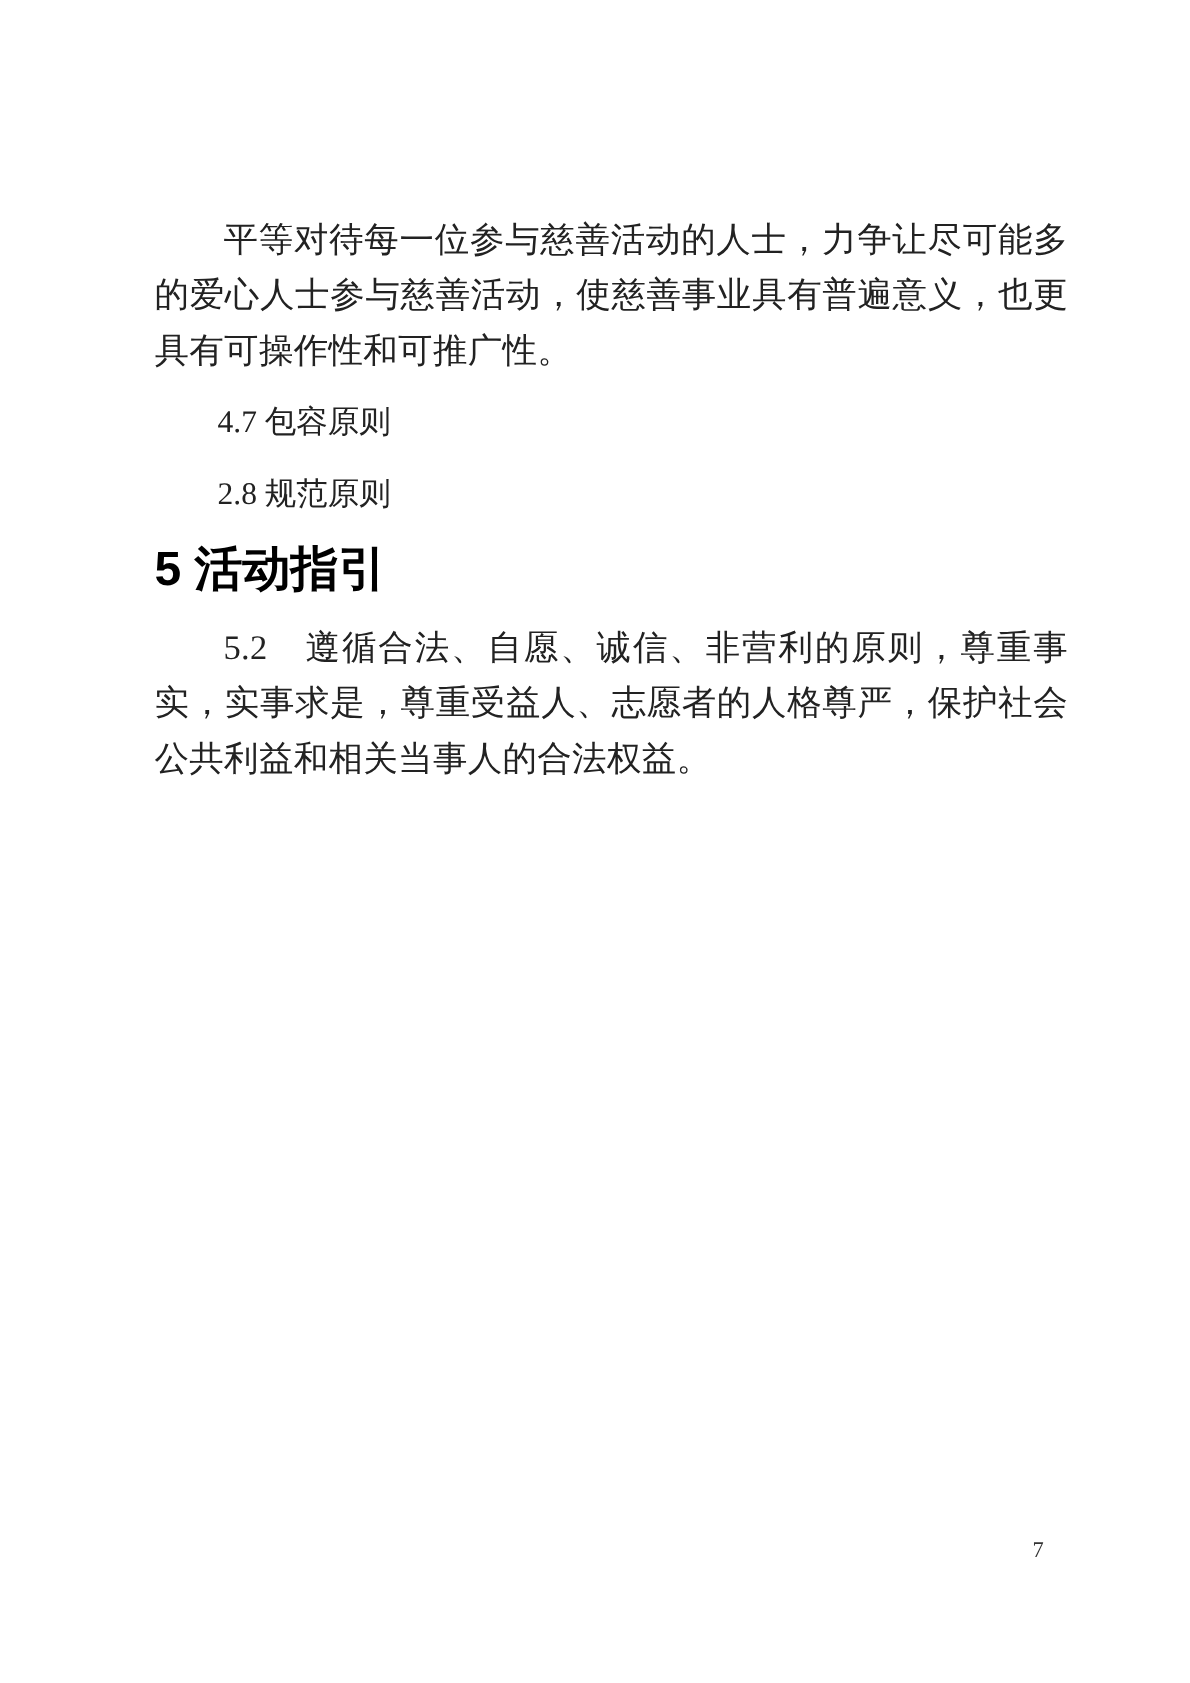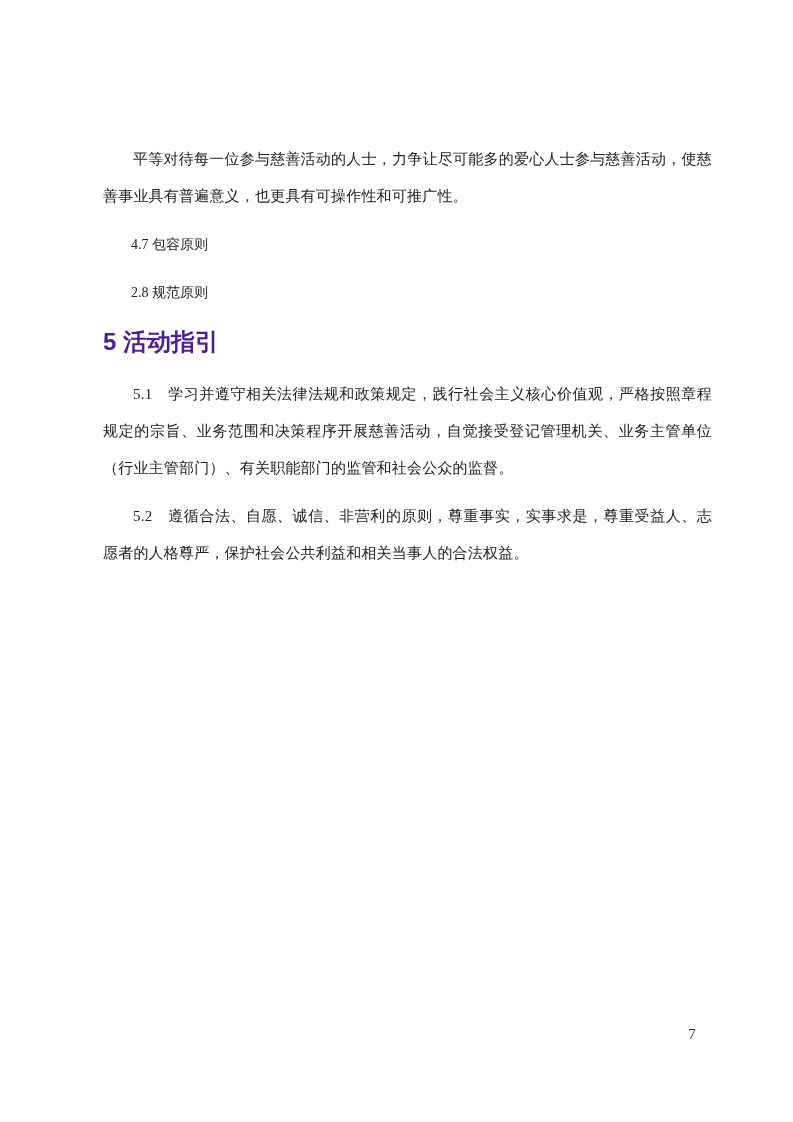--- a/index.html
+++ b/index.html
@@ -17,40 +17,40 @@
     font-family: "Liberation Serif", serif;
   }
   .doc {
     position: absolute;
     left: 103px;
     top: 141px;
     width: 609px;
     color: #222222;
   }
   .para {
-    font-size: 15px;
+    font-size: 23px;
     line-height: 37px;
     text-align: justify;
     text-indent: 2em;
     margin: 0 0 11px 0;
     font-family: "Liberation Serif", serif;
     letter-spacing: 0.2px;
   }
   .sub-heading {
-    font-size: 14px;
+    font-size: 21px;
     line-height: 37px;
     text-indent: 2em;
     margin: 0 0 11px 0;
     font-family: "Liberation Serif", serif;
   }
   .section-heading {
-    font-size: 24px;
+    font-size: 32px;
     line-height: 40px;
     font-weight: bold;
-    color: #4c1d95;
+    color: #000000;
     margin: 3px 0 14px 0;
     text-indent: 0;
     font-family: "Liberation Sans", sans-serif;
   }
   .page-number {
     position: absolute;
     left: 680px;
     top: 1024px;
     width: 24px;
     text-align: center;
@@ -70,20 +70,19 @@
 
     <p class="sub-heading">4.7 包容原则</p>
 
 
     <p class="sub-heading">2.8 规范原则</p>
 
 
     <h2 class="section-heading">5 活动指引</h2>
 
 
-    <p class="para">5.1　学习并遵守相关法律法规和政策规定，践行社会主义核心价值观，严格按照章程规定的宗旨、业务范围和决策程序开展慈善活动，自觉接受登记管理机关、业务主管单位（行业主管部门）、有关职能部门的监管和社会公众的监督。</p>
 
     <p class="para">5.2　遵循合法、自愿、诚信、非营利的原则，尊重事实，实事求是，尊重受益人、志愿者的人格尊严，保护社会公共利益和相关当事人的合法权益。</p>
 
   </div>
 
   <div class="page-number">7</div>
 </div>
 
 </body></html>

